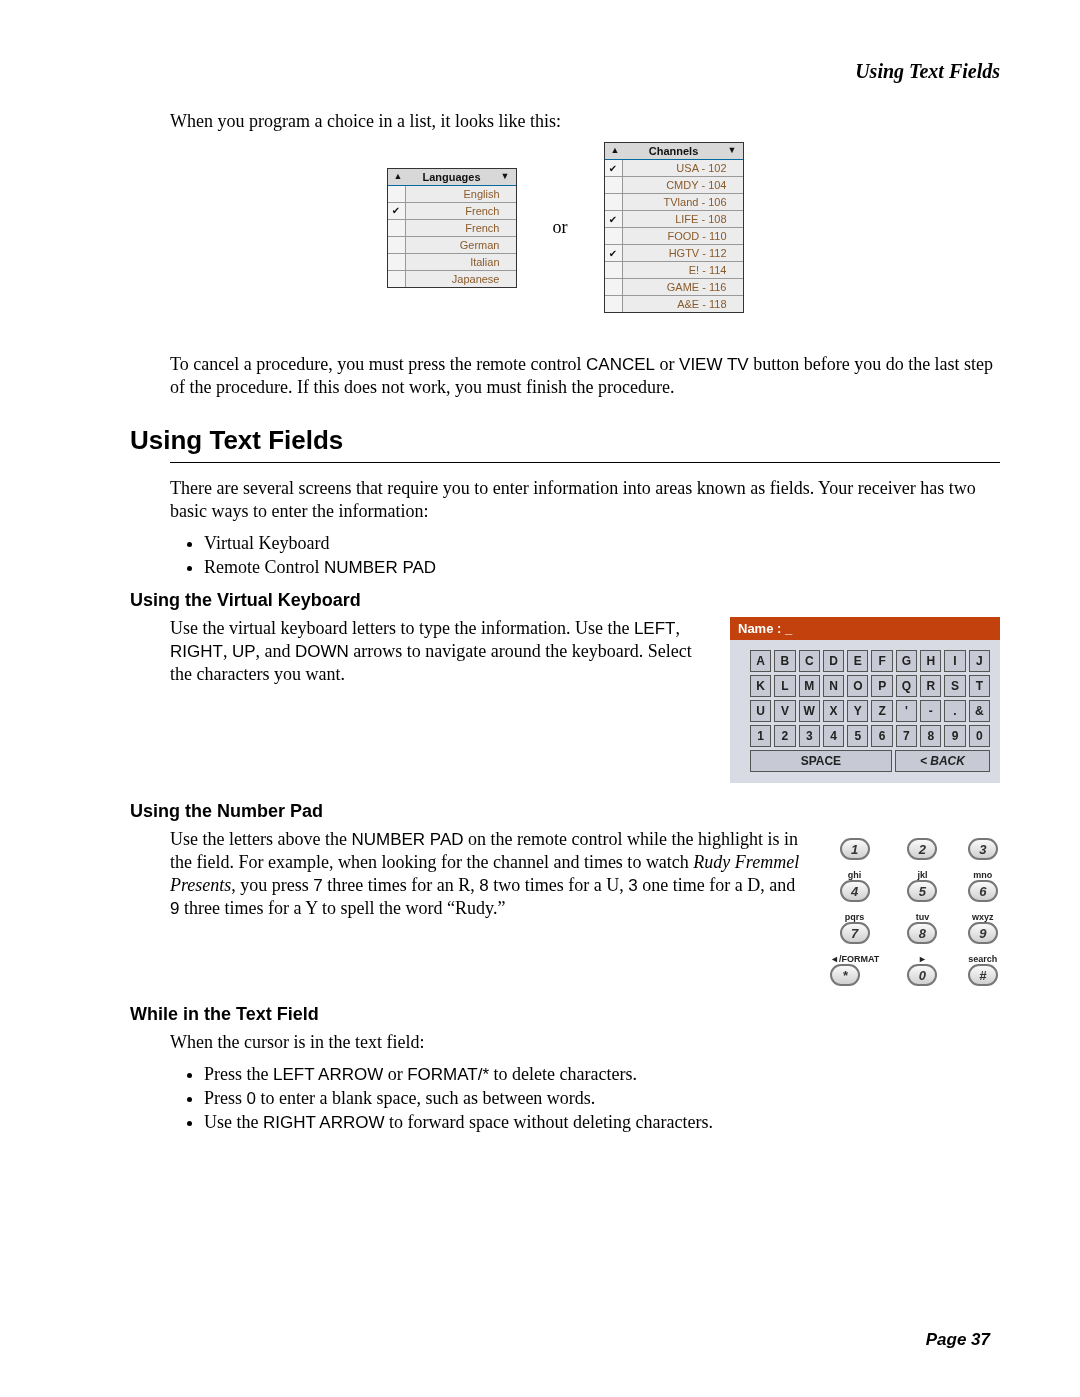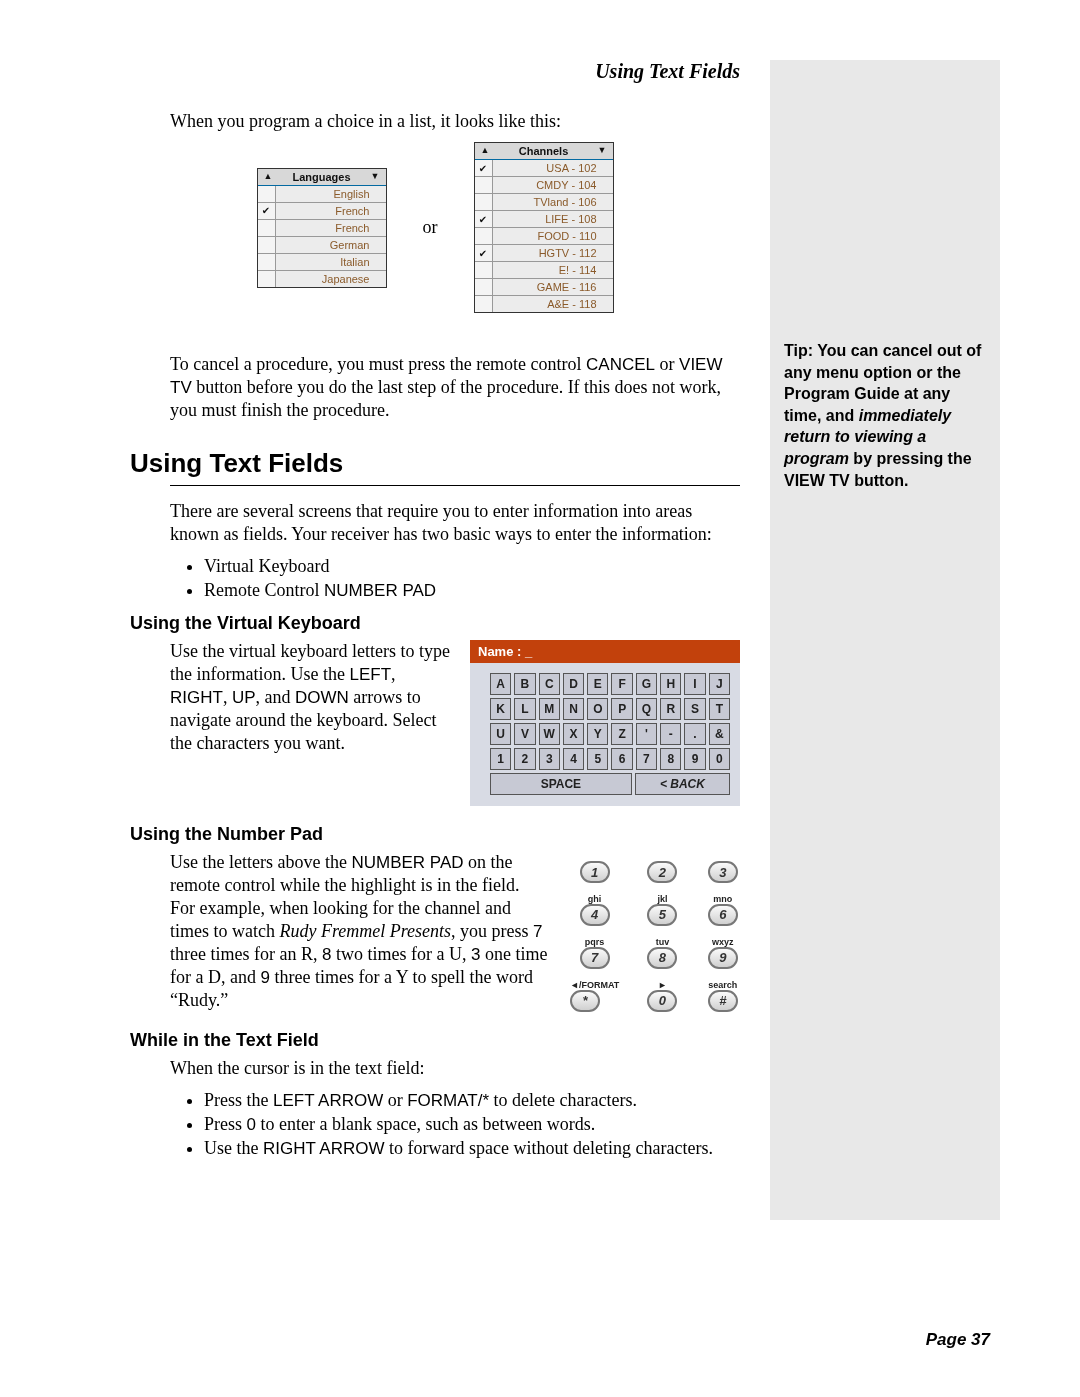--- a/index.html
+++ b/index.html
@@ -385,20 +385,15 @@
 
     <div class="h3" style="margin-top:18px">While in the Text Field</div>
     <p class="body-p">When the cursor is in the text field:</p>
     <ul class="bullets">
       <li><span>Press the </span><span class="sans">LEFT ARROW</span><span> or </span><span class="sans">FORMAT/*</span><span> to delete characters.</span></li>
       <li><span>Press </span><span class="sans">0</span><span> to enter a blank space, such as between words.</span></li>
       <li><span>Use the </span><span class="sans">RIGHT ARROW</span><span> to forward space without deleting characters.</span></li>
     </ul>
   </div>
 
-  <div class="sidebar">
-    <div class="tip">
-      <span>Tip: You can cancel out of any menu option or the Program Guide at any time, and </span><span class="ital">immediately return to viewing a program</span><span> by pressing the VIEW TV button.</span>
-    </div>
-  </div>
 </div>
 
 <div class="footer">Page 37</div>
 
 </body></html>

